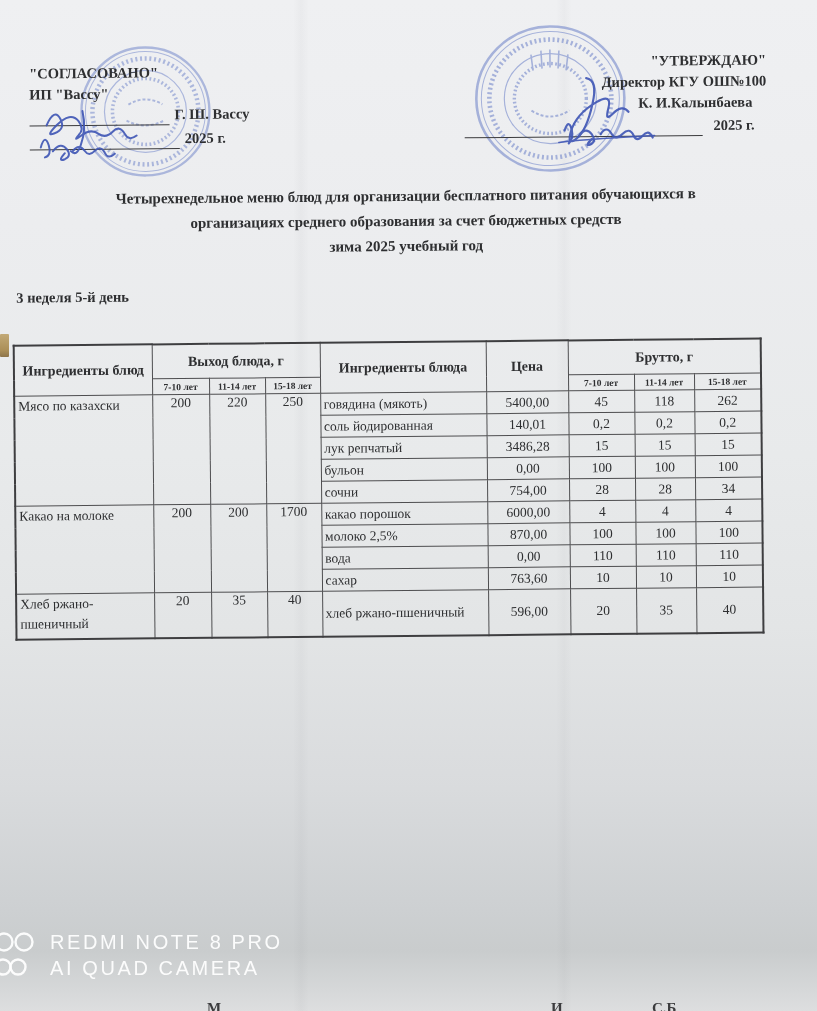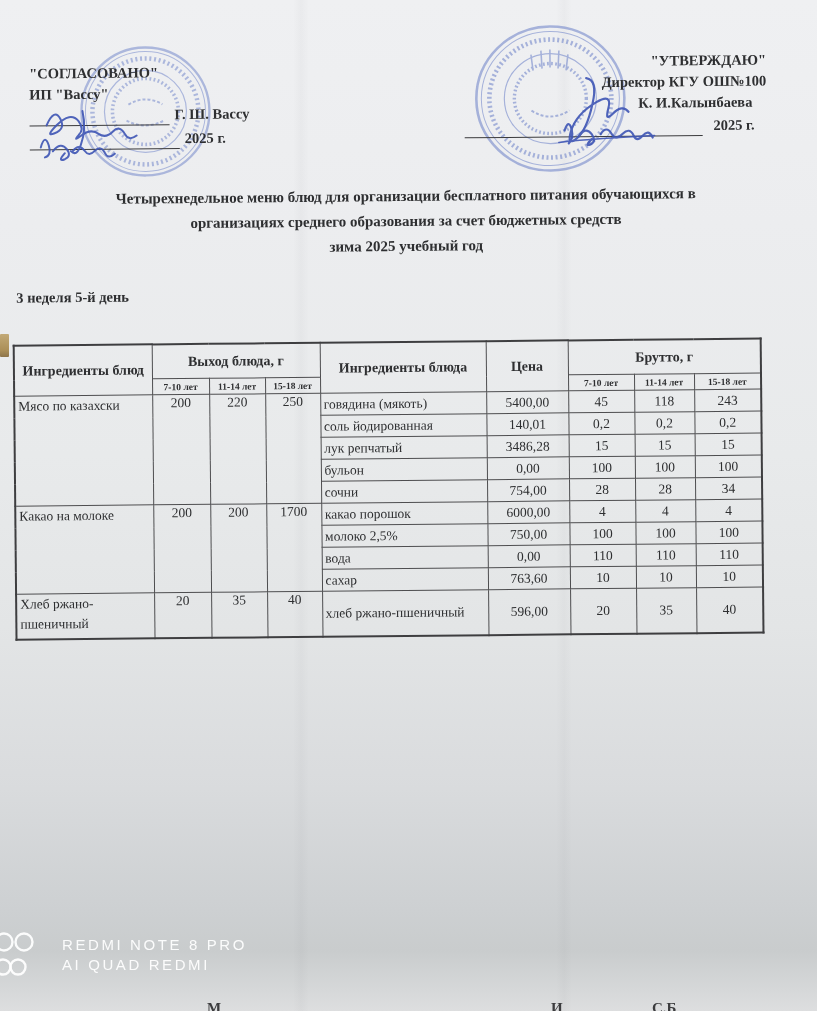--- a/index.html
+++ b/index.html
@@ -37,21 +37,21 @@
   td.num{text-align:center;}
   td.top{vertical-align:top;}
   td.ing{text-align:left;line-height:1.45;}
   tr.tall td{height:44px;}
   
   .tape{position:absolute;left:0;top:334px;width:9px;height:23px;background:linear-gradient(180deg,#c2a977,#ab8f58 70%,#8d744a);border-radius:1px;z-index:5;}
   
   .watermark{position:absolute;left:0px;top:929px;display:flex;align-items:center;z-index:6;
     font-family:"Liberation Sans",sans-serif;color:rgba(255,255,255,.93);}
   .wm-icon{position:relative;width:38px;height:52px;overflow:hidden;margin-right:12px;}
-  .wm-text{font-size:15px;letter-spacing:2.6px;line-height:1.32;font-weight:400;margin-left:12px;}
+  .wm-text{font-size:20px;letter-spacing:2.6px;line-height:1.32;font-weight:400;}
   
   .fragments{position:absolute;top:1000px;left:0;width:100%;height:11px;overflow:hidden;z-index:6;font-size:15px;font-weight:bold;color:#3c3c3e;}
   .fragments span{position:absolute;top:0;}
   .frag-0{left:207px;} .frag-1{left:551px;} .frag-2{left:652px;}
 </style>
 </head>
 <body>
 
 <div class="photo">
   <div class="band" style="left:293px;"></div>
@@ -161,21 +161,21 @@
       <tbody>
           <tr>
             <td class="dish" rowspan="5">Мясо по казахски</td>
             <td class="num top" rowspan="5">200</td>
             <td class="num top" rowspan="5">220</td>
             <td class="num top" rowspan="5">250</td>
             <td class="ing">говядина (мякоть)</td>
             <td class="num">5400,00</td>
             <td class="num">45</td>
             <td class="num">118</td>
-            <td class="num">243</td>
+            <td class="num">262</td>
           </tr>
           <tr>
             <td class="ing">соль йодированная</td>
             <td class="num">140,01</td>
             <td class="num">0,2</td>
             <td class="num">0,2</td>
             <td class="num">0,2</td>
           </tr>
           <tr>
             <td class="ing">лук репчатый</td>
@@ -204,21 +204,21 @@
             <td class="num top" rowspan="4">200</td>
             <td class="num top" rowspan="4">1700</td>
             <td class="ing">какао порошок</td>
             <td class="num">6000,00</td>
             <td class="num">4</td>
             <td class="num">4</td>
             <td class="num">4</td>
           </tr>
           <tr>
             <td class="ing">молоко 2,5%</td>
-            <td class="num">750,00</td>
+            <td class="num">870,00</td>
             <td class="num">100</td>
             <td class="num">100</td>
             <td class="num">100</td>
           </tr>
           <tr>
             <td class="ing">вода</td>
             <td class="num">0,00</td>
             <td class="num">110</td>
             <td class="num">110</td>
             <td class="num">110</td>
@@ -253,21 +253,21 @@
         <g fill="none" stroke="rgba(255,255,255,.93)" stroke-width="2.4">
           <circle cx="13" cy="13" r="8.5"></circle>
           <circle cx="33" cy="13" r="8.5"></circle>
           <circle cx="12" cy="38" r="7.5"></circle>
           <circle cx="27" cy="38" r="7.5"></circle>
         </g>
       </svg>
     </div>
     <div class="wm-text">
       <div>REDMI NOTE 8 PRO</div>
-      <div>AI QUAD REDMI</div>
+      <div>AI QUAD CAMERA</div>
     </div>
   </div>
 
   <div class="fragments">
     <span class="frag-0">М</span>
     <span class="frag-1">И</span>
     <span class="frag-2">С.Б</span>
   </div>
 </div>
 

